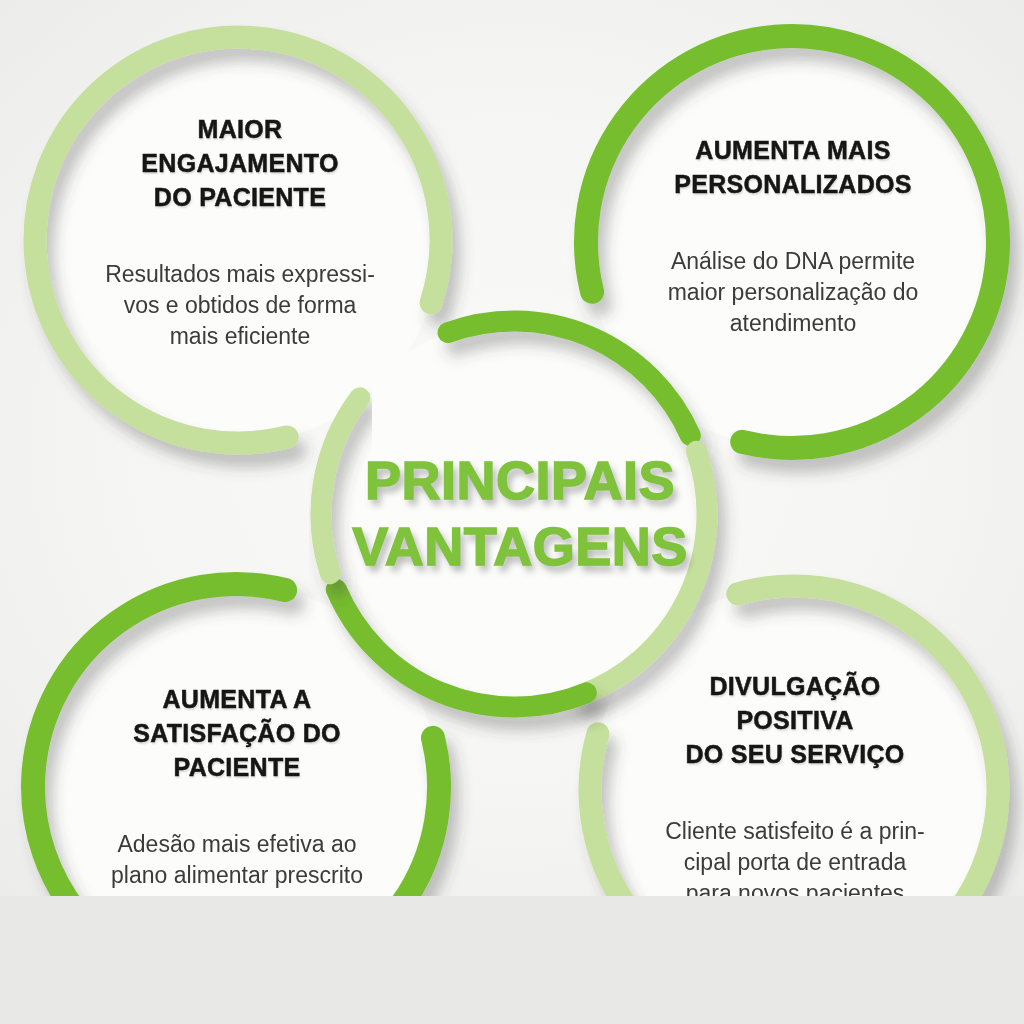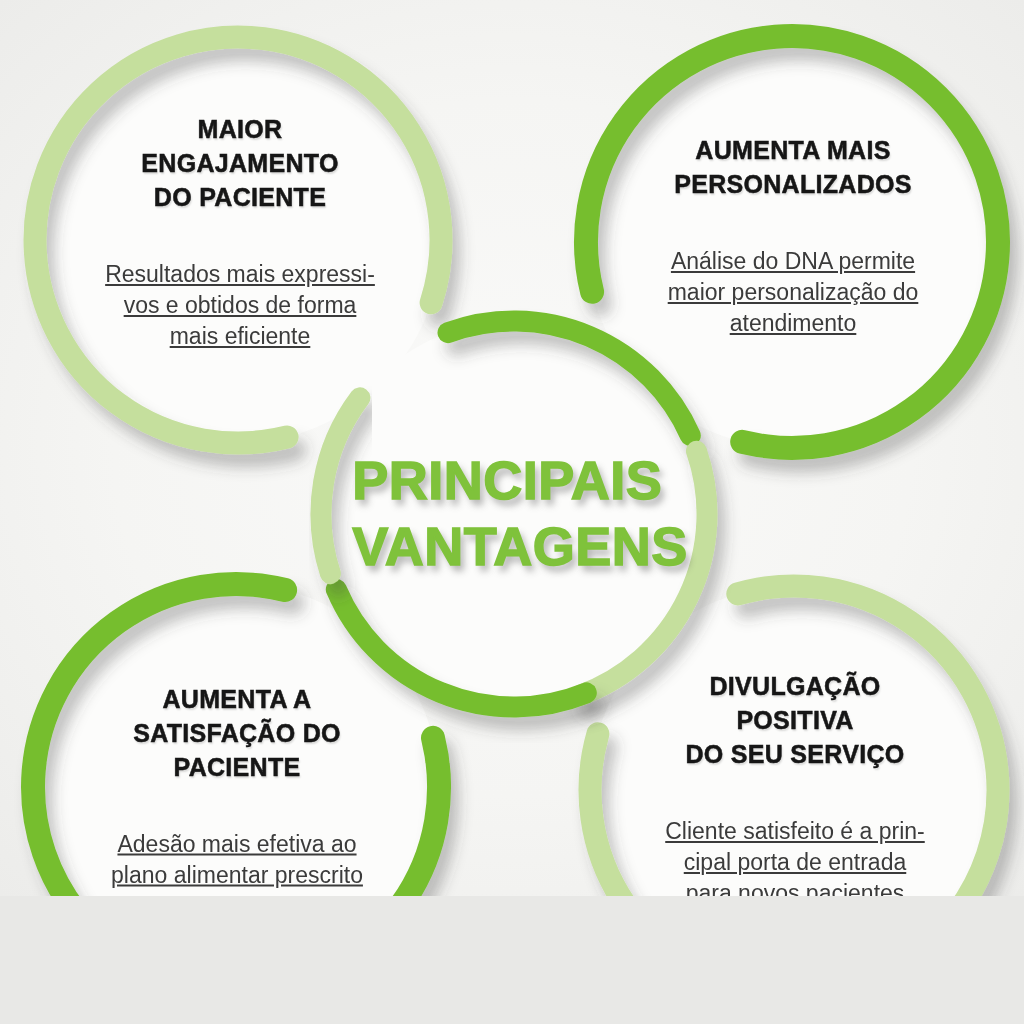--- a/index.html
+++ b/index.html
@@ -16,30 +16,29 @@
   .card h2{
     margin:0 0 27px 0;
     font-size:25px;line-height:34px;font-weight:bold;letter-spacing:.3px;
     color:var(--heading-text,#161616);
     -webkit-text-stroke:.5px var(--heading-text,#161616);
     text-shadow:1px 2px 2px rgba(0,0,0,.14);
   }
   .card p{
     margin:0;font-size:23px;line-height:31px;
     color:var(--body-text,#3B3B3B);
-    text-decoration:underline;
   }
   .card.tl{left:240px;top:232px;}
   .card.tr{left:793px;top:236px;}
   .card.bl{left:237px;top:786px;}
   .card.br{left:795px;top:789px;}
   .center-title{
     position:absolute;left:520px;top:513px;transform:translate(-50%,-50%);
     font-size:54px;line-height:66px;font-weight:bold;letter-spacing:.5px;
-    white-space:pre-line;
+    text-align:center;white-space:pre-line;
     color:var(--title-green,#7FC23B);
     -webkit-text-stroke:1.5px var(--title-green,#7FC23B);
     text-shadow:4px 6px 7px rgba(70,70,70,.40);
   }
 </style>
 </head>
 <body>
 
 <div class="stage">
 

